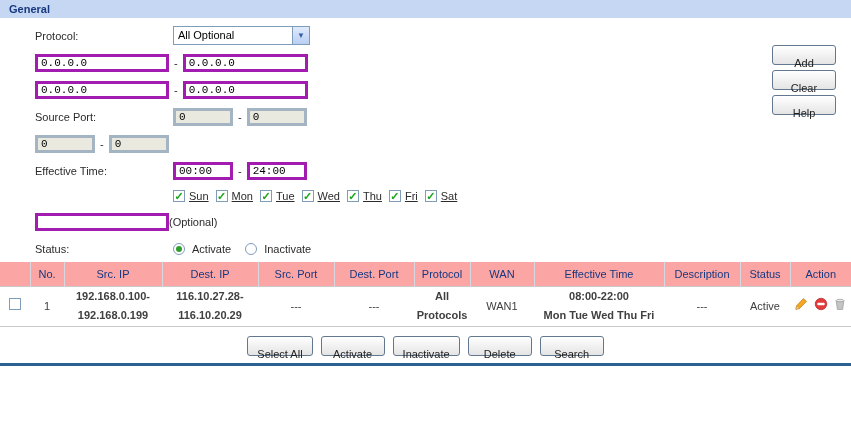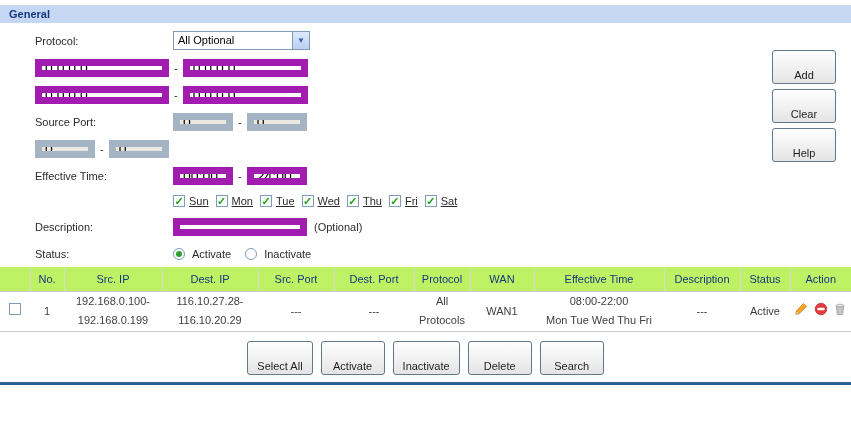--- a/index.html
+++ b/index.html
@@ -3,30 +3,30 @@
 <meta charset="utf-8">
 <style>
   * { margin:0; padding:0; box-sizing:border-box; }
   html,body { width:851px; height:425px; background:#fff; overflow:hidden;
     font-family:"Liberation Sans", sans-serif; font-size:11px; color:#2b2b2b; }
   .page { position:relative; width:851px; height:425px; }
 
   
   .bar { height:18px; line-height:18px; background:#c5d7f2; color:#16387f;
     font-weight:bold; padding-left:9px; }
-  .bar.general { margin-top:5px; }
+  .bar.general { }
 
   
   .form { padding:4px 0 0 35px; }
   .form-row { display:flex; align-items:center; height:27px; }
   .form-row.days { height:24px; }
   .form-label { width:138px; color:#2b2b2b; }
   .dash { margin:0 5px; color:#2b2b2b; }
-  .ti { height:18px; border:7px solid #a21caf; background:#fff; color:#000;
-    font-family:Liberation Sans, sans-serif; font-size:14px; padding:1px 3px; }
+  .ti { height:18px; border:3px solid #a21caf; background:#fff; color:#000;
+    font-family:Liberation Mono, monospace; font-size:11px; padding:1px 3px; }
   .ti:disabled, .ti.disabled { background:#e9e9e0; border-color:#a5b4c3; color:#000; }
   .w-ip1 { width:134px; } .w-ip2 { width:125px; } .w-sm { width:60px; } .w-desc { width:134px; }
 
   
   .dd { width:137px; height:19px; border:1px solid #7f9db9; background:#fff;
     display:flex; align-items:stretch; cursor:default; }
   .dd-text { flex:1; padding:2px 4px; color:#000; white-space:nowrap; overflow:hidden; }
   .dd-btn { width:17px; border-left:1px solid #7f9db9;
     background:linear-gradient(#dfeafc,#b9cff2); display:flex; align-items:center;
     justify-content:center; color:#3a5ea8; font-size:8px; }
@@ -37,38 +37,38 @@
   .cb.checked::after { content:"✓"; color:#1ea51e; font-weight:bold; font-size:11px;
     line-height:10px; }
   .cb-label { margin:0 16px 0 5px; }
   .day-group { display:flex; align-items:center; }
   .day-group .cb-label { margin:0 7px 0 4px;text-decoration:underline; }
   .radio { width:12px; height:12px; border:1px solid #7f9db9; border-radius:50%;
     background:#fff; position:relative; display:inline-block; flex:none; }
   .radio.sel::after { content:""; position:absolute; left:2px; top:2px; width:6px;
     height:6px; border-radius:50%; background:#2f9e2f; }
   .radio-label { margin:0 14px 0 7px; }
-  .hint { margin-left:7px; }
-
-  
-  .btn { min-width:64px; height:19px; padding:16px 9px; border:1px solid #61788e;
+  .hint { }
+
+  
+  .btn { min-width:64px; height:19px; padding:9px 9px; border:1px solid #61788e;
     border-radius:3px; background:linear-gradient(#ffffff,#e4e4e4);
     box-shadow:inset 0 1px 0 #fff; color:#1f1f1f; font-family:"Liberation Sans",sans-serif;
     font-size:11px; text-align:center; line-height:17px; cursor:pointer; }
   .side-buttons { position:absolute; top:45px; right:15px; display:flex;
     flex-direction:column; gap:5px; }
 
   
   table { width:851px; border-collapse:collapse; table-layout:fixed; }
   th { height:24px; font-weight:normal; color:#16387f; text-align:center;
-    background:#bef264; border-left:1px solid #d7d7e0; }
+    background:#fca5a5; border-left:1px solid #d7d7e0; }
   th:first-child { border-left:none; }
   td { height:40px; text-align:center; color:#404040; background:#fff;
     border-top:1px solid #c9c9c9; border-bottom:1px solid #c9c9c9; line-height:18px; }
-  .two-line { line-height:19px; }
+  .two-line { line-height:19px;font-weight:bold; }
   .row-cb { vertical-align:middle; }
   .action-cell span { display:inline-block; margin:0 1px; vertical-align:middle; cursor:pointer; }
 
   
   .footer-buttons { display:flex; justify-content:center; gap:8px; margin-top:9px; }
   .divider { height:3px; background:#2a6391; margin-top:7px; }
 </style>
 </head>
 <body>
 
@@ -147,21 +147,20 @@
           <span class="cb checked"></span>
           <span class="cb-label">Fri</span>
         </span>
       <span class="day-group">
           <span class="cb checked"></span>
           <span class="cb-label">Sat</span>
         </span>
     </div>
 
     <div class="form-row">
-      <span class="form-label">Description:</span>
       <input class="ti w-desc" value="" style="">
       <span class="hint">(Optional)</span>
     </div>
 
     <div class="form-row">
       <span class="form-label">Status:</span>
       <span class="radio sel"></span>
       <span class="radio-label">Activate</span>
       <span class="radio"></span>
       <span class="radio-label">Inactivate</span>

